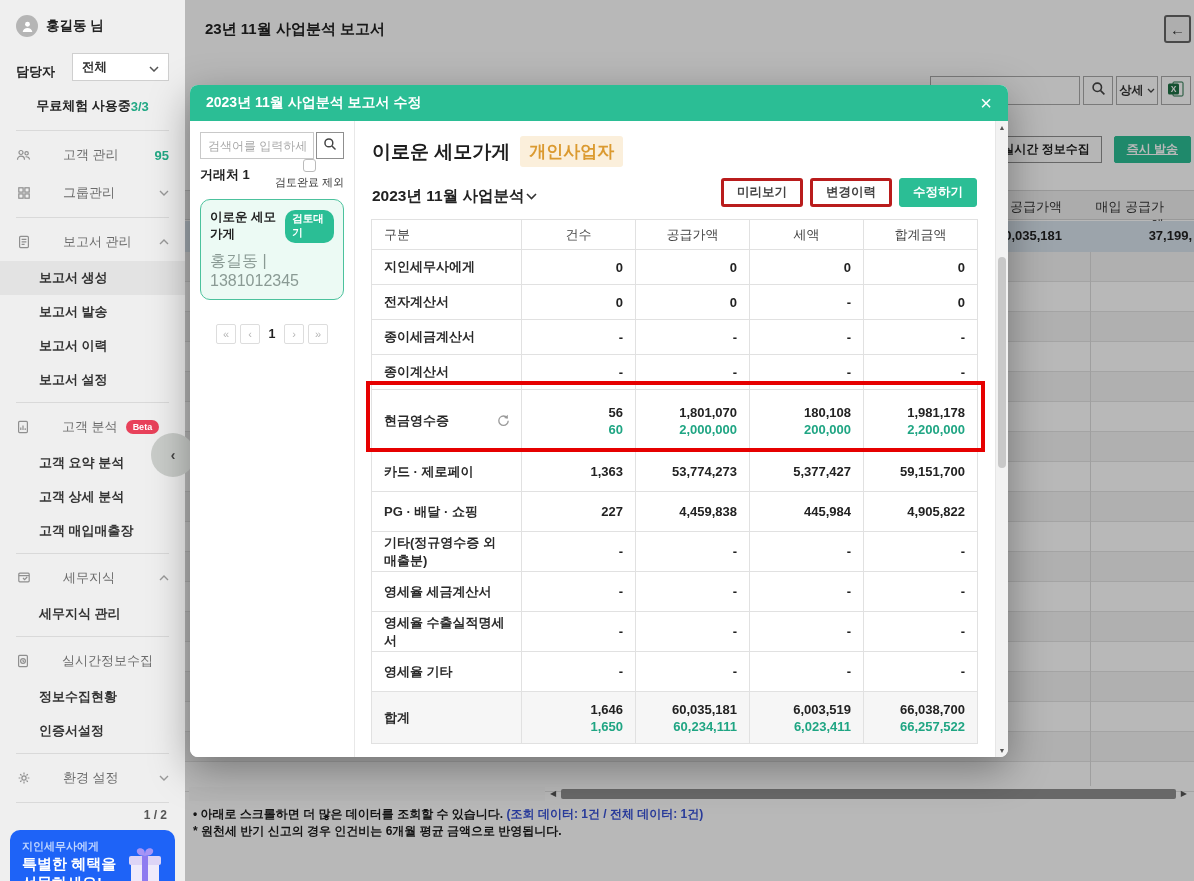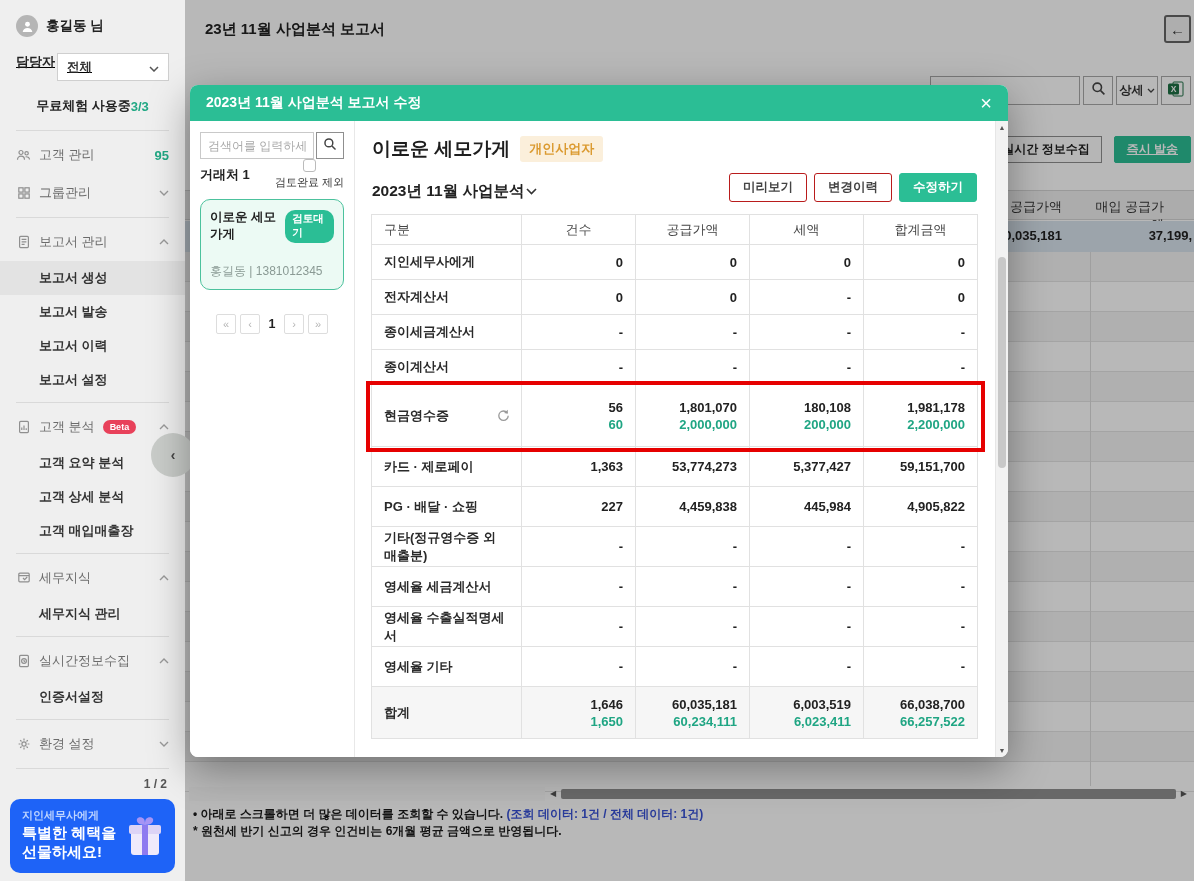--- a/index.html
+++ b/index.html
@@ -7,32 +7,32 @@
     font-family:"Liberation Sans","DejaVu Sans",sans-serif; background:#fff; }
   .app { position:relative; width:1194px; height:881px; }
 
   
   .sidebar { position:absolute; left:0; top:0; width:185px; height:881px;
     background:#EFEFEF; z-index:3; display:flex; flex-direction:column; }
   .sb-user { display:flex; align-items:center; gap:8px; padding:15px 16px 8px; }
   .avatar { width:22px; height:22px; border-radius:50%; background:#B5B5B5;
     display:flex; align-items:center; justify-content:center; flex:0 0 22px; }
   .sb-user-name { font-size:13.5px; font-weight:bold; color:#222; }
-  .sb-manager { display:flex; align-items:flex-start; gap:2px; padding:8px 16px 4px;text-decoration:underline; }
+  .sb-manager { display:flex; align-items:flex-end; gap:17px; padding:8px 16px 4px; }
   .sb-manager-label { font-size:13px; font-weight:bold; color:#222; }
   .sb-select { flex:1; height:28px; background:#fff; border:1px solid #CFCFCF; border-radius:0;
     display:flex; align-items:center; justify-content:space-between; padding:0 9px; }
   .sb-select-value { font-size:12.5px; font-weight:bold; color:#333; }
   .sb-trial { display:flex; align-items:center; justify-content:center; padding:12px 16px 10px; }
   .sb-trial-label { font-size:13px; font-weight:bold; color:#222; }
   .sb-trial-value { font-size:13px; font-weight:bold; color:#21A884; }
   .sb-divider { border-top:1px solid #D9D9D9; margin:5px 16px; }
   .menu-section { display:flex; align-items:center; gap:8px; padding:10px 16px; cursor:pointer; }
   .menu-section .mi { width:15px; display:flex; align-items:center; justify-content:center; }
-  .menu-section-label { font-size:13px; color:#6B6B6B; flex:0 0 auto; }
+  .menu-section-label { font-size:13px; color:#6B6B6B; flex:0 0 auto;margin-left:24px; }
   .menu-spacer { flex:1; }
   .menu-badge { font-size:13px; font-weight:bold; color:#21A884; }
   .beta-badge { background:#E8415A; color:#fff; font-size:9px; font-weight:bold;
     padding:2px 7px; border-radius:9px; }
   .menu-child { padding:8px 16px 8px 39px; font-size:13px; font-weight:bold; color:#333; cursor:pointer; }
   .menu-child.active { background:#E3E3E3; }
   .sb-bottom { margin-top:auto; }
   .sb-pager { text-align:right; font-size:12px; font-weight:bold; color:#555; padding:0 18px 8px; }
   .sb-banner { margin:0 10px 8px; background:#1E63F7; border-radius:10px; height:74px;
     padding:9px 12px; position:relative; overflow:hidden; cursor:pointer; }
@@ -100,35 +100,35 @@
   .clients-label { font-size:13px; font-weight:bold; color:#222; }
   .chk-wrap { display:flex; align-items:center; gap:3px; cursor:pointer;flex-direction:column; }
   .chk-box { width:13px; height:13px; border:1.5px solid #BBB; border-radius:3px; background:#fff; }
   .chk-label { font-size:11px; color:#333; }
   .client-card { margin-top:9px; border:1.5px solid #4CC29D; background:#ECFAF4; border-radius:10px;
     padding:9px 9px; cursor:pointer; }
   .cc-top { display:flex; align-items:center; justify-content:space-between; }
   .cc-name { font-size:12.5px; font-weight:bold; color:#222; }
   .cc-badge { background:#2BBE95; color:#fff; font-size:10.5px; font-weight:bold;
     padding:2.5px 7px; border-radius:10px; }
-  .cc-owner { margin-top:20px; font-size:12px; color:#8A9A94; }
+  .cc-owner { margin-top:8px; font-size:16px; color:#8A9A94; }
   .pagination { display:flex; align-items:center; justify-content:center; gap:4px; margin-top:24px; }
   .pg-btn { width:20px; height:20px; border:1px solid #DDD; background:#fff; color:#B5B5B5;
     font-size:11px; display:flex; align-items:center; justify-content:center; border-radius:2px; cursor:pointer; }
   .pg-cur { width:16px; text-align:center; font-size:12.5px; font-weight:bold; color:#222; }
   .modal-content { position:absolute; left:166px; top:36px; right:13px; bottom:0; background:#fff; }
   .biz-row { display:flex; align-items:center; gap:10px; margin:15px 0 0 16px; }
   .biz-name { font-size:19px; font-weight:bold; color:#1E1E1E; }
-  .biz-badge { background:#FBEFDB; color:#DB9A30; font-size:13px; font-weight:bold;
+  .biz-badge { background:#FBEFDB; color:#DB9A30; font-size:17px; font-weight:bold;
     padding:4px 9px; border-radius:3px; }
   .select-row { display:flex; align-items:flex-end; justify-content:space-between; margin:11px 18px 0 16px; }
   .report-select { display:flex; align-items:center; gap:2px; cursor:pointer; }
   .report-select-label { font-size:15.5px; font-weight:bold; color:#222; }
   .action-btns { display:flex; gap:7px; }
-  .btn-ghost { height:29px; padding:0 13px; background:#fff; border:1px solid #b91c1c; border-radius:3px;
+  .btn-ghost { height:29px; padding:0 13px; background:#fff; border:3px solid #b91c1c; border-radius:3px;
     font-size:12.5px; font-weight:bold; color:#444; cursor:pointer; font-family:inherit; }
   .btn-primary { height:29px; padding:0 13px; background:#2BBE95; border:1px solid #2BBE95; border-radius:3px;
     font-size:12.5px; font-weight:bold; color:#fff; cursor:pointer; font-family:inherit; }
   .mtable { margin:12px 18px 0 15px; border-collapse:collapse; width:606px; table-layout:fixed; }
   .mtable th, .mtable td { border:1px solid #E1E1E1; font-size:13px; }
   .mtable th { height:30px; color:#444; font-weight:500; text-align:center; }
   .mtable th.c-label { text-align:left; padding-left:12px; }
   .mtable td { text-align:right; padding-right:12px; color:#222; font-weight:bold; }
   .mtable td.c-label { text-align:left; padding:0 10px 0 12px; font-weight:bold; color:#2A2A2A; }
   .mtable tr.r-sm td { height:35px; }
@@ -276,20 +276,21 @@
                 <path d="M7 5.8V7l1 .8"></path>
               </g>
             </svg>
           </span>
           <span class="menu-section-label">실시간정보수집</span>
           <span class="menu-spacer"></span>
           <svg width="10" height="6" viewBox="0 0 10 6" style="transform:rotate(180deg)">
             <polyline points="1,1 5,5 9,1" fill="none" stroke="#999" stroke-width="1.4"></polyline>
           </svg>
         </div>
+        <div class="menu-child">정보수집현황</div>
         <div class="menu-child">인증서설정</div>
         <div class="sb-divider"></div>
         <div class="menu-section">
           <span class="mi">
             <svg width="14" height="14" viewBox="0 0 14 14">
               <g fill="none" stroke="#8F8F8F" stroke-width="1.2">
                 <circle cx="7" cy="7" r="2.1"></circle>
                 <path d="M7 1.6v1.8M7 10.6v1.8M1.6 7h1.8M10.6 7h1.8M3.2 3.2l1.3 1.3M9.5 9.5l1.3 1.3M10.8 3.2L9.5 4.5M4.5 9.5l-1.3 1.3"></path>
               </g>
             </svg>

